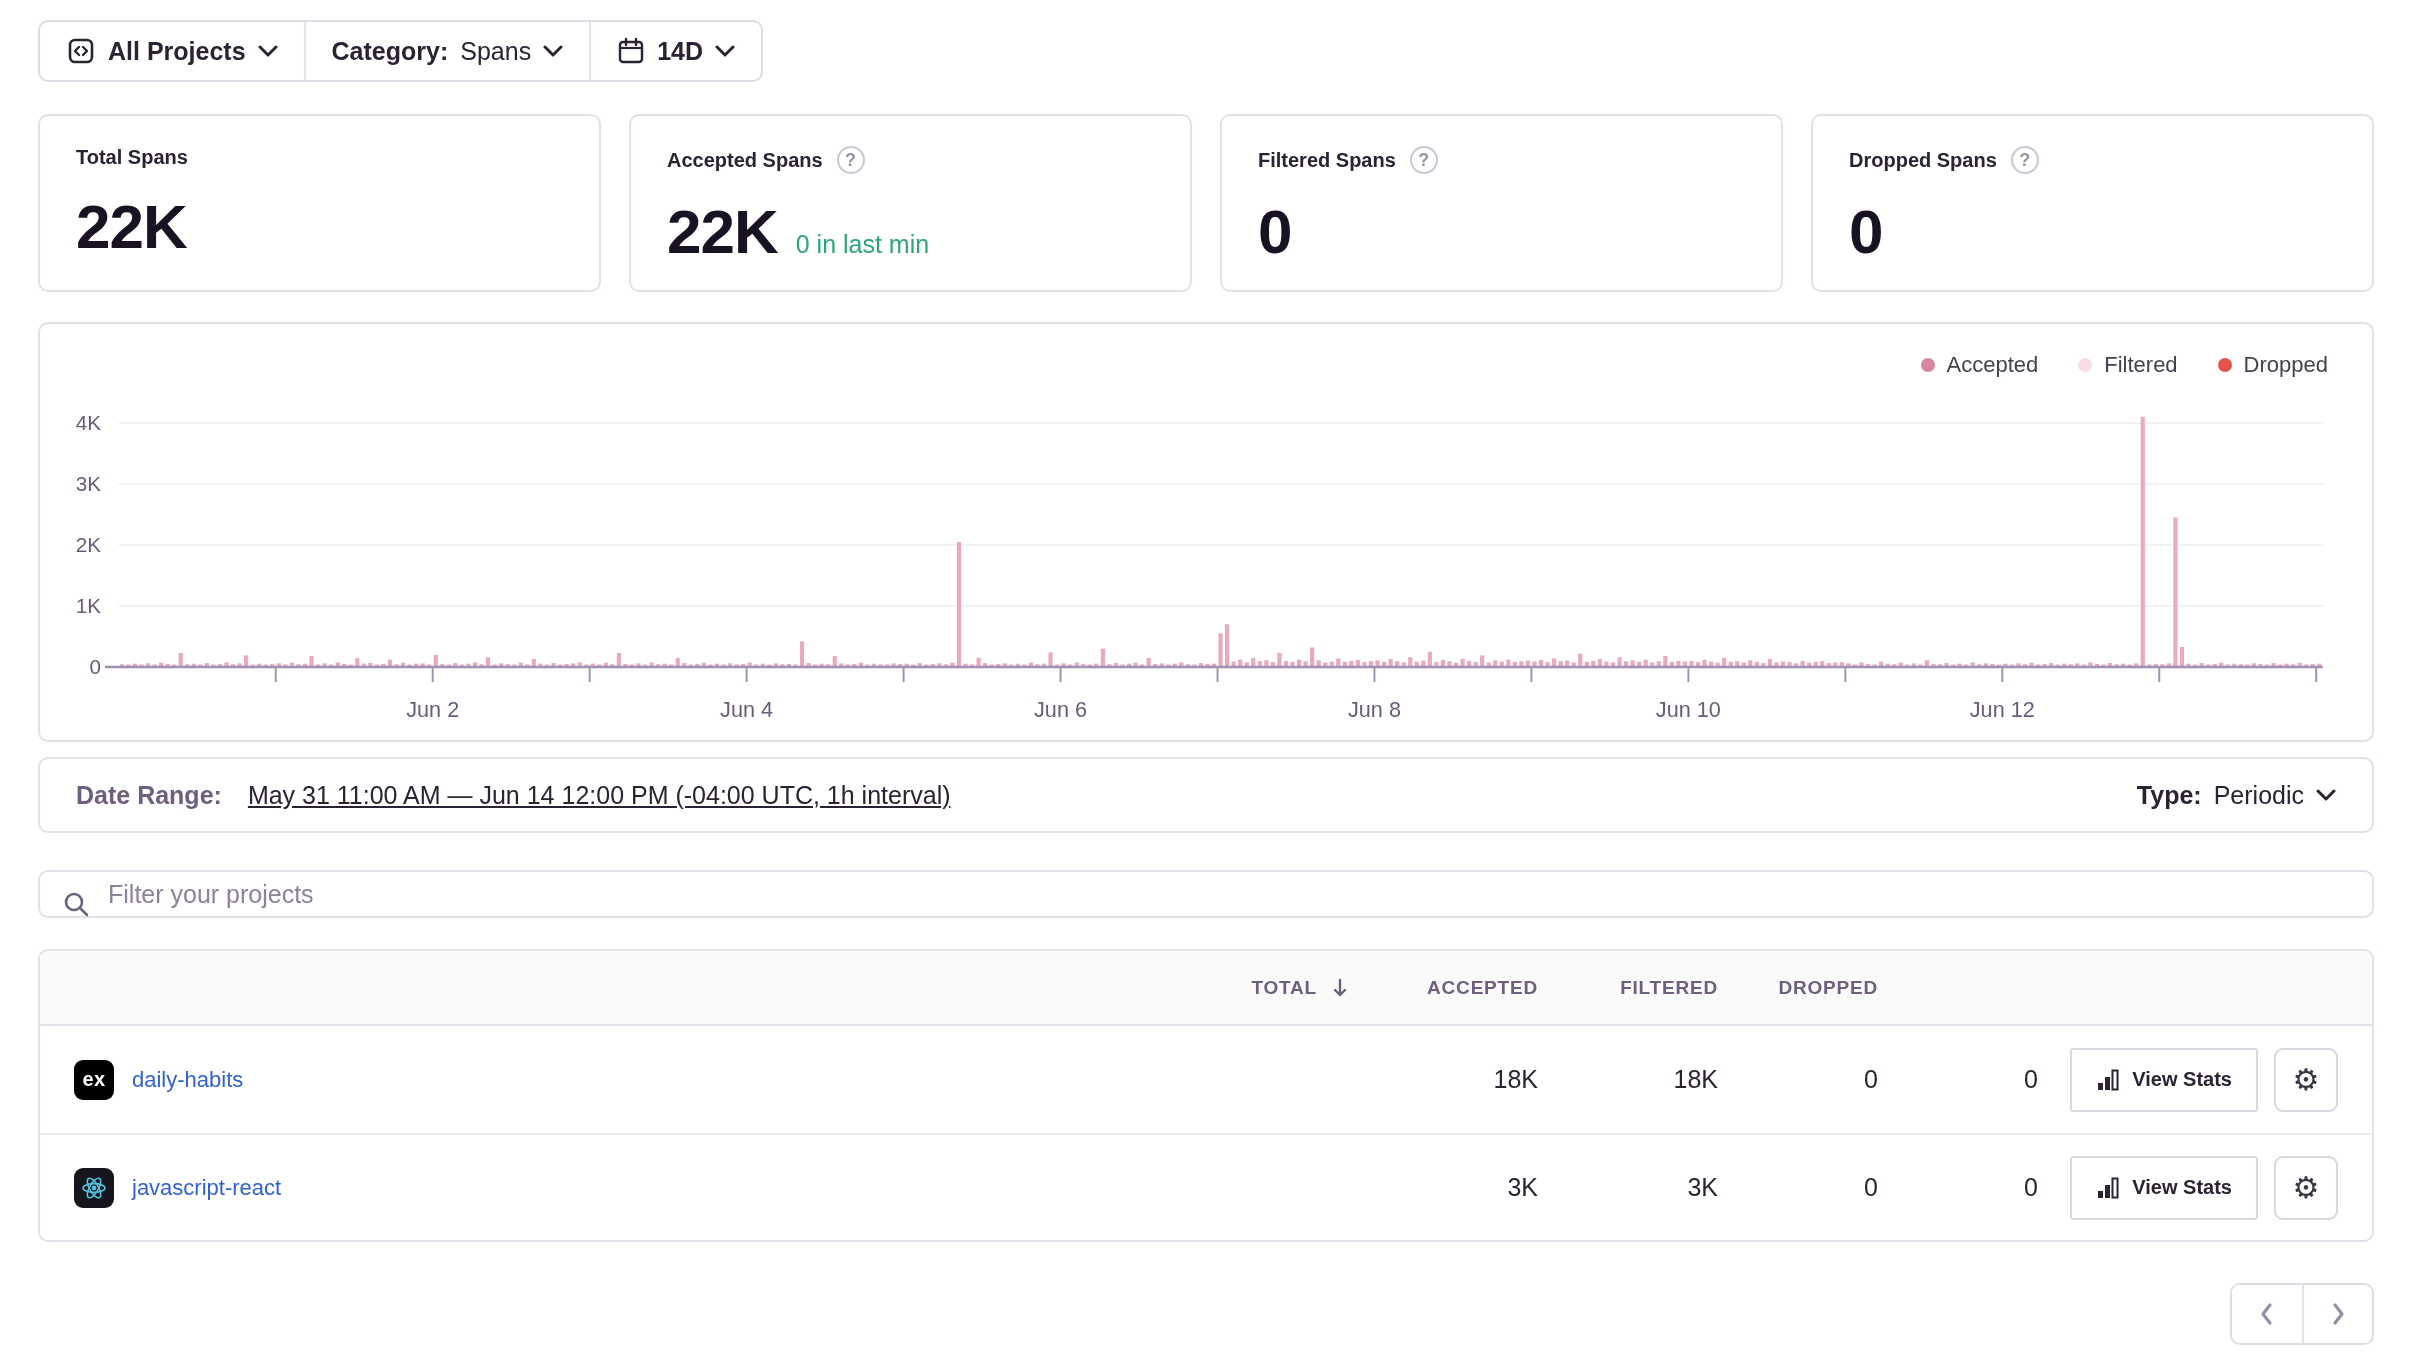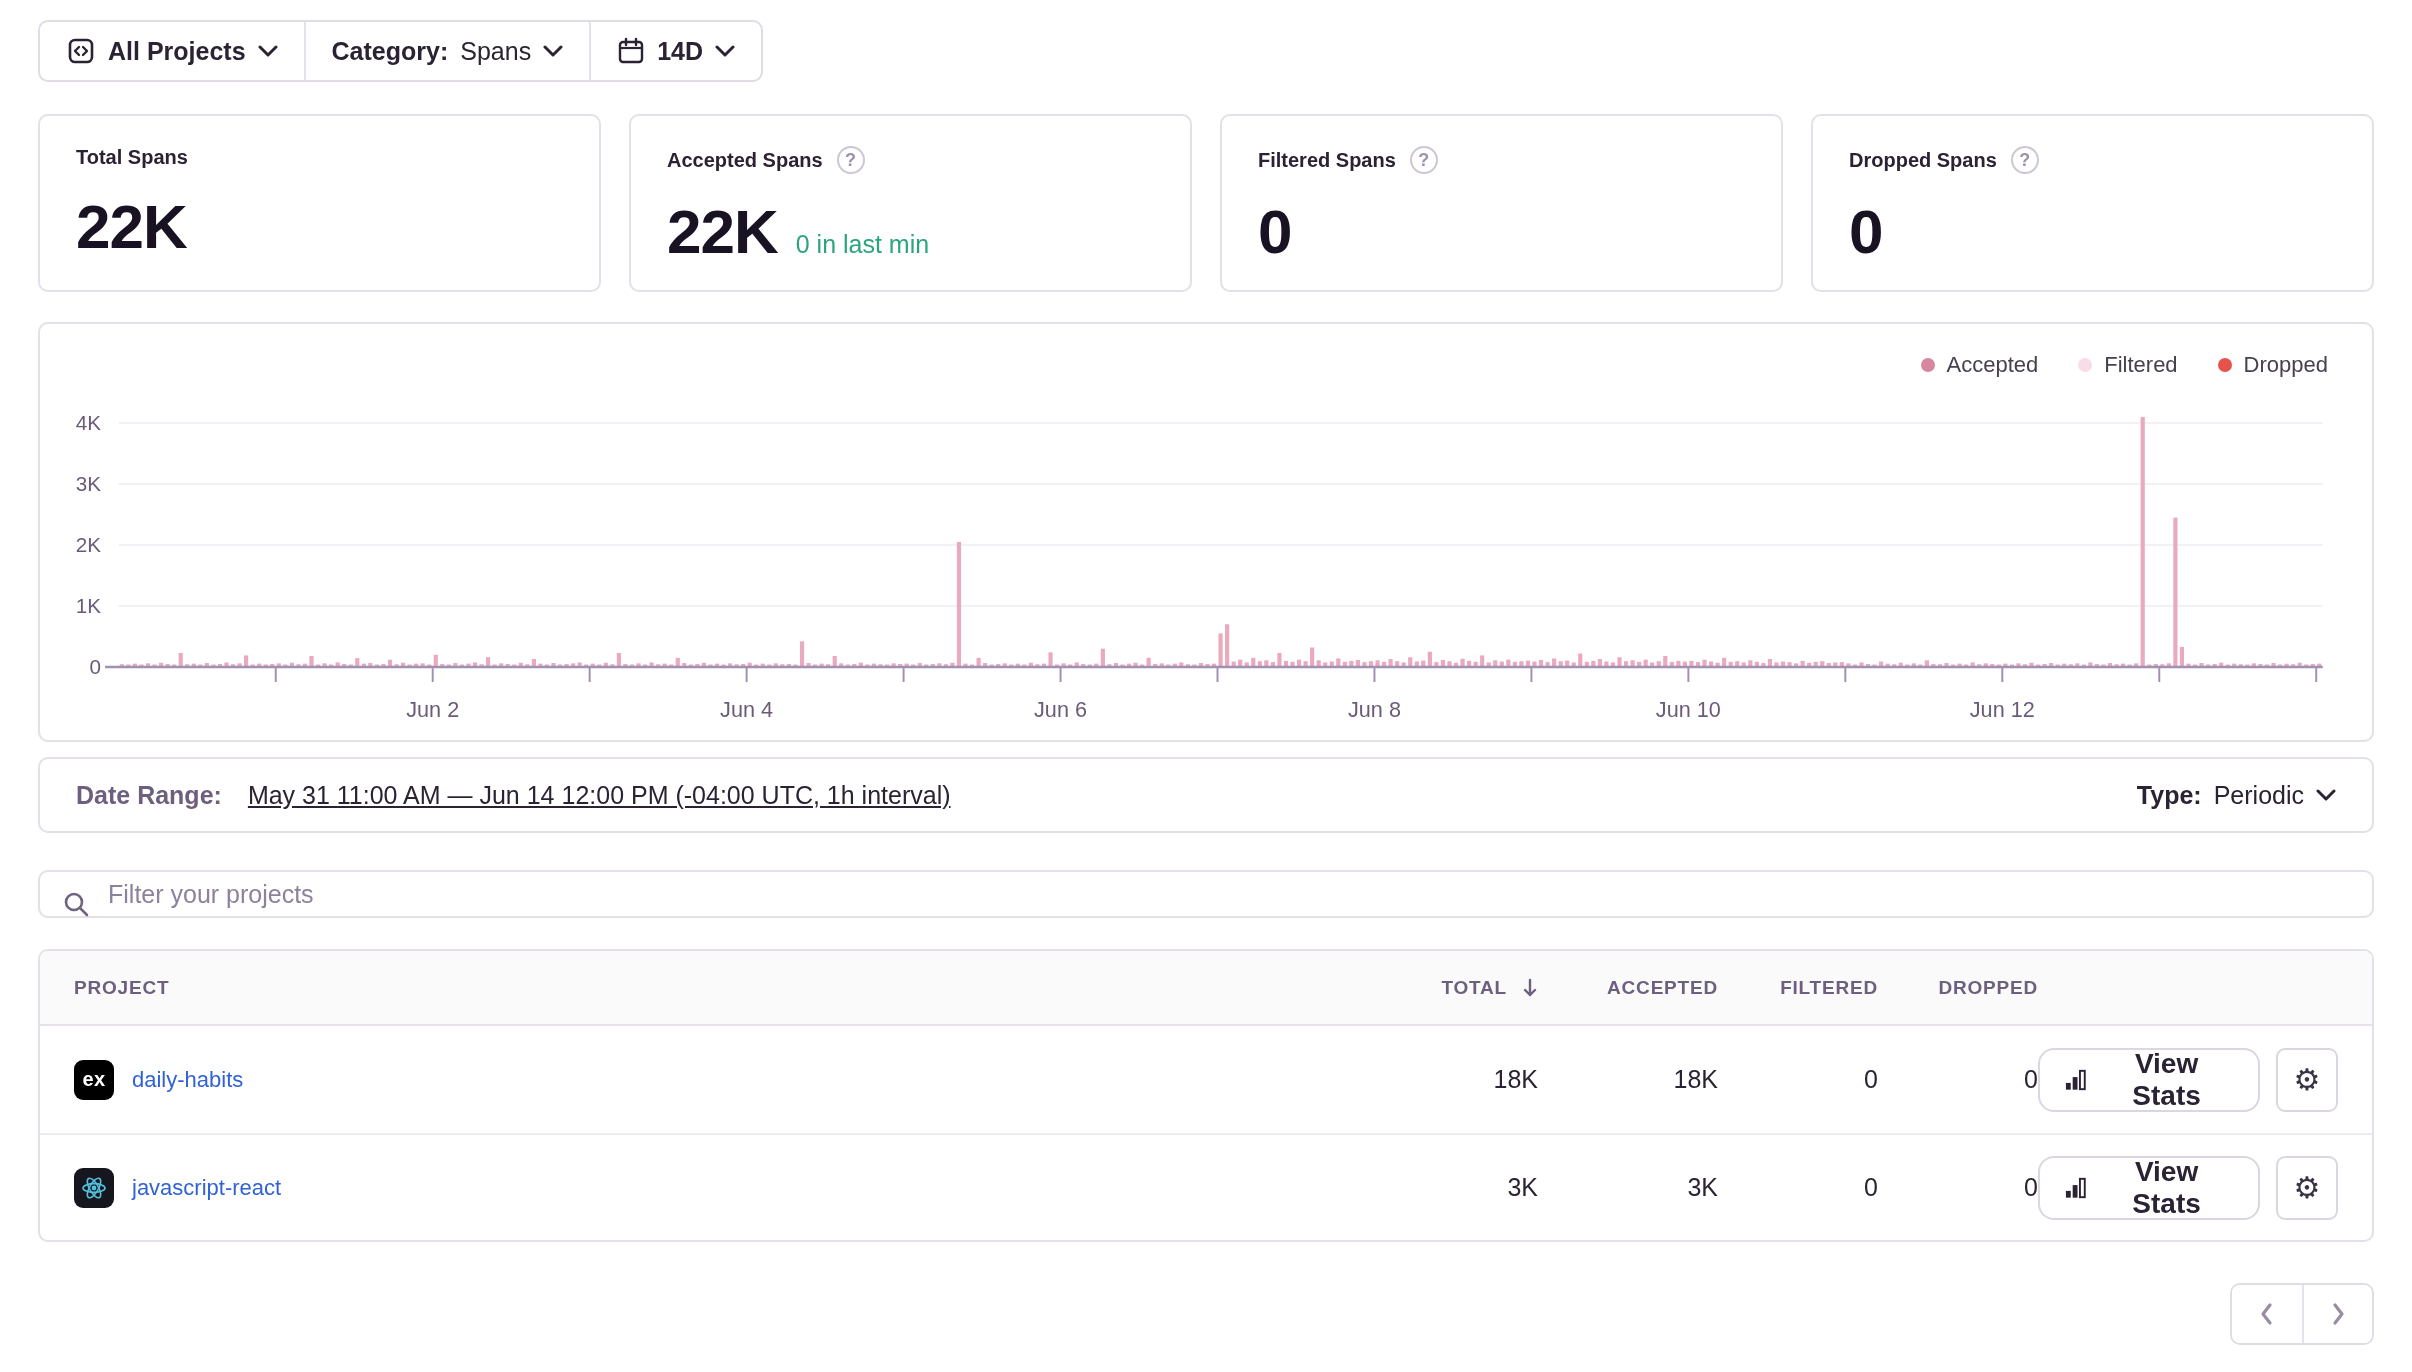--- a/index.html
+++ b/index.html
@@ -63,21 +63,21 @@
   .t-row { height:107px; }
   .t-row + .t-row { border-top:2px solid #eeeaf1; }
   .proj-cell { display:flex; align-items:center; gap:18px; }
   .avatar { width:40px; height:40px; border-radius:9px; display:flex; align-items:center; justify-content:center; }
   .avatar.expo { background:#000; color:#fff; font-size:20px; font-weight:700; letter-spacing:0.5px; }
   .avatar.react { background:#16161f; }
   .proj-link { font-size:22px; color:#3162d4; text-decoration:none; cursor:pointer; }
   .cell-num { font-size:25px; color:#2b2233; }
   .actions { display:flex; justify-content:flex-end; align-items:center; gap:16px; }
   .btn-stats { display:inline-flex; align-items:center; gap:12px; height:64px; padding:0 24px;
-    background:#fff; border:2px solid #dcd6e1; border-radius:16px; font-size:28px; font-weight:700; color:#2b2233; cursor:pointer; }
+    background:#fff; border:2px solid #dcd6e1; border-radius:3px; font-size:20px; font-weight:700; color:#2b2233; cursor:pointer; }
   .btn-gear { width:64px; height:64px; background:#fff; border:2px solid #dcd6e1; border-radius:9px;
     display:flex; align-items:center; justify-content:center; font-size:30px; color:#3a3344; cursor:pointer;
     font-family:"DejaVu Sans", sans-serif; }
 
   
   .pager { display:flex; justify-content:flex-end; margin-top:41px; }
   .pager-group { display:flex; border:2px solid #e0dbe5; border-radius:10px; overflow:hidden; background:#fff; }
   .pager-btn { width:70px; height:58px; display:flex; align-items:center; justify-content:center; background:#fff; border:none; cursor:pointer; }
   .pager-btn + .pager-btn { border-left:2px solid #e6e1ea; }
   .pager-btn svg { width:22px; height:26px; }
@@ -571,21 +571,20 @@
     <svg class="search-icon" viewBox="0 0 28 28">
       <circle cx="12" cy="12" r="8" fill="none" stroke="#6f6480" stroke-width="2.6"></circle>
       <line x1="18" y1="18" x2="25" y2="25" stroke="#6f6480" stroke-width="2.6" stroke-linecap="round"></line>
     </svg>
     <input class="search-input" type="text" placeholder="Filter your projects" style="">
   </div>
 
   
   <div class="table-panel">
     <div class="t-head">
-      <div class="hcell">PROJECT</div>
       <div class="hcell sortable">
         <span>TOTAL</span>
         <svg class="sort-arrow" viewBox="0 0 16 20">
           <path d="M8 2 V17 M3 12 L8 17 L13 12"></path>
         </svg>
       </div>
       <div class="hcell num">ACCEPTED</div>
       <div class="hcell num">FILTERED</div>
       <div class="hcell num">DROPPED</div>
       <div class="hcell"></div>

